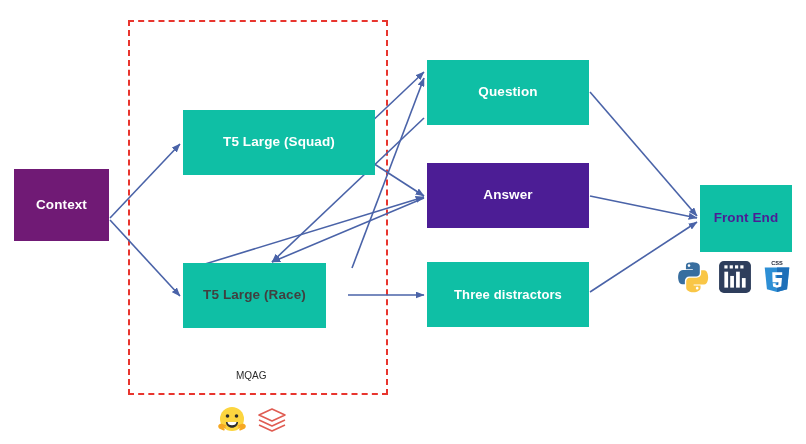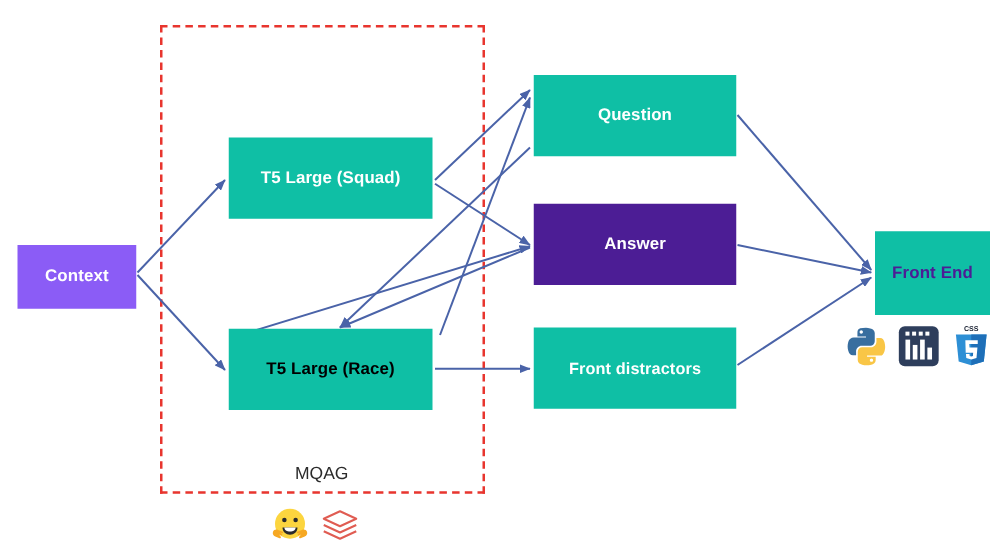--- a/index.html
+++ b/index.html
@@ -42,21 +42,21 @@
   
   #group-frame {
     position: absolute;
     box-sizing: border-box;
     border: 2px dashed #E8352E;
     z-index: 1;
     background: transparent;
   }
   #group-label {
     position: absolute;
-    font-size: 14px;
+    font-size: 10px;
     color: #2b2b2b;
     z-index: 4;
     white-space: nowrap;
   }
 
   
   #edges {
     position: absolute;
     left: 0;
     top: 0;
@@ -118,31 +118,31 @@
       <line x1="348" y1="295" x2="424" y2="295" stroke="#4A63A8"></line>
 
       <line x1="590" y1="92" x2="697" y2="216" stroke="#4A63A8"></line>
 
       <line x1="590" y1="196" x2="697" y2="218" stroke="#4A63A8"></line>
 
       <line x1="590" y1="292" x2="697" y2="222" stroke="#4A63A8"></line>
     </g>
   </svg>
 
-  <div class="node" id="node-context" style="left: 14px; top: 196px; width: 95px; height: 51px; background: #8b5cf6; color: rgb(255, 255, 255);">Context</div>
+  <div class="node" id="node-context" style="left: 14px; top: 169px; width: 95px; height: 72px; background: #701a75; color: rgb(255, 255, 255);">Context</div>
 
-  <div class="node" id="node-t5-squad" style="left: 183px; top: 110px; width: 163px; height: 65px; background: rgb(15, 191, 165); color: rgb(255, 255, 255);">T5 Large (Squad)</div>
+  <div class="node" id="node-t5-squad" style="left: 183px; top: 110px; width: 192px; height: 65px; background: rgb(15, 191, 165); color: rgb(255, 255, 255);">T5 Large (Squad)</div>
 
-  <div class="node" id="node-t5-race" style="left: 183px; top: 263px; width: 163px; height: 65px; background: rgb(15, 191, 165); color: #000000;">T5 Large (Race)</div>
+  <div class="node" id="node-t5-race" style="left: 183px; top: 263px; width: 143px; height: 65px; background: rgb(15, 191, 165); color: #404040;">T5 Large (Race)</div>
 
   <div class="node" id="node-question" style="left: 427px; top: 60px; width: 162px; height: 65px; background: rgb(15, 191, 165); color: rgb(255, 255, 255);">Question</div>
 
   <div class="node" id="node-answer" style="left: 427px; top: 163px; width: 162px; height: 65px; background: #4c1d95; color: rgb(255, 255, 255);">Answer</div>
 
-  <div class="node small" id="node-distractors" style="left: 427px; top: 262px; width: 162px; height: 65px; background: rgb(15, 191, 165); color: rgb(255, 255, 255);">Front distractors</div>
+  <div class="node small" id="node-distractors" style="left: 427px; top: 262px; width: 162px; height: 65px; background: rgb(15, 191, 165); color: rgb(255, 255, 255);">Three distractors</div>
 
   <div class="node" id="node-frontend" style="left: 700px; top: 185px; width: 92px; height: 67px; background: rgb(15, 191, 165); color: #4c1d95;">Front End</div>
 
   <div class="icon-strip" id="frontend-tech-icons">
 
     <svg class="tech-icon" viewBox="0 0 64 64" xmlns="http://www.w3.org/2000/svg">
       <path fill="#386E9F" d="M31.6 4c-3.3 0-6.2.3-8.6 1-3.6 1-4.3 3.2-4.3 7v5.2h13v1.7H13.3c-3.9 0-7.3 2.3-8.4 6.7-1.2 5-1.3 8.1 0 13.3 1 4 3.2 6.8 7.1 6.8h4.7v-6.3c0-4.4 3.8-8.3 8.4-8.3h13c3.7 0 6.7-3.1 6.7-6.8V12c0-3.6-3.1-6.3-6.7-6.9C35.7 4.3 33.6 4 31.6 4zm-7.1 4c1.4 0 2.5 1.1 2.5 2.5S25.9 13 24.5 13 22 11.9 22 10.5 23.1 8 24.5 8z"></path>
       <path fill="#F9C646" d="M47.3 19v6.1c0 4.6-3.9 8.4-8.4 8.4h-13c-3.6 0-6.7 3.1-6.7 6.8v12.6c0 3.6 3.1 5.7 6.7 6.8 4.3 1.3 8.4 1.5 13.6 0 3.4-1 6.7-3 6.7-6.8v-5h-13v-1.8h19.6c3.9 0 5.3-2.7 6.7-6.7 1.4-4.2 1.3-8.2 0-13.3-.9-3.9-2.8-6.7-6.7-6.7h-5.5zM39.9 50.5c1.4 0 2.5 1.1 2.5 2.5s-1.1 2.5-2.5 2.5-2.5-1.1-2.5-2.5 1.1-2.5 2.5-2.5z"></path>
     </svg>
 

